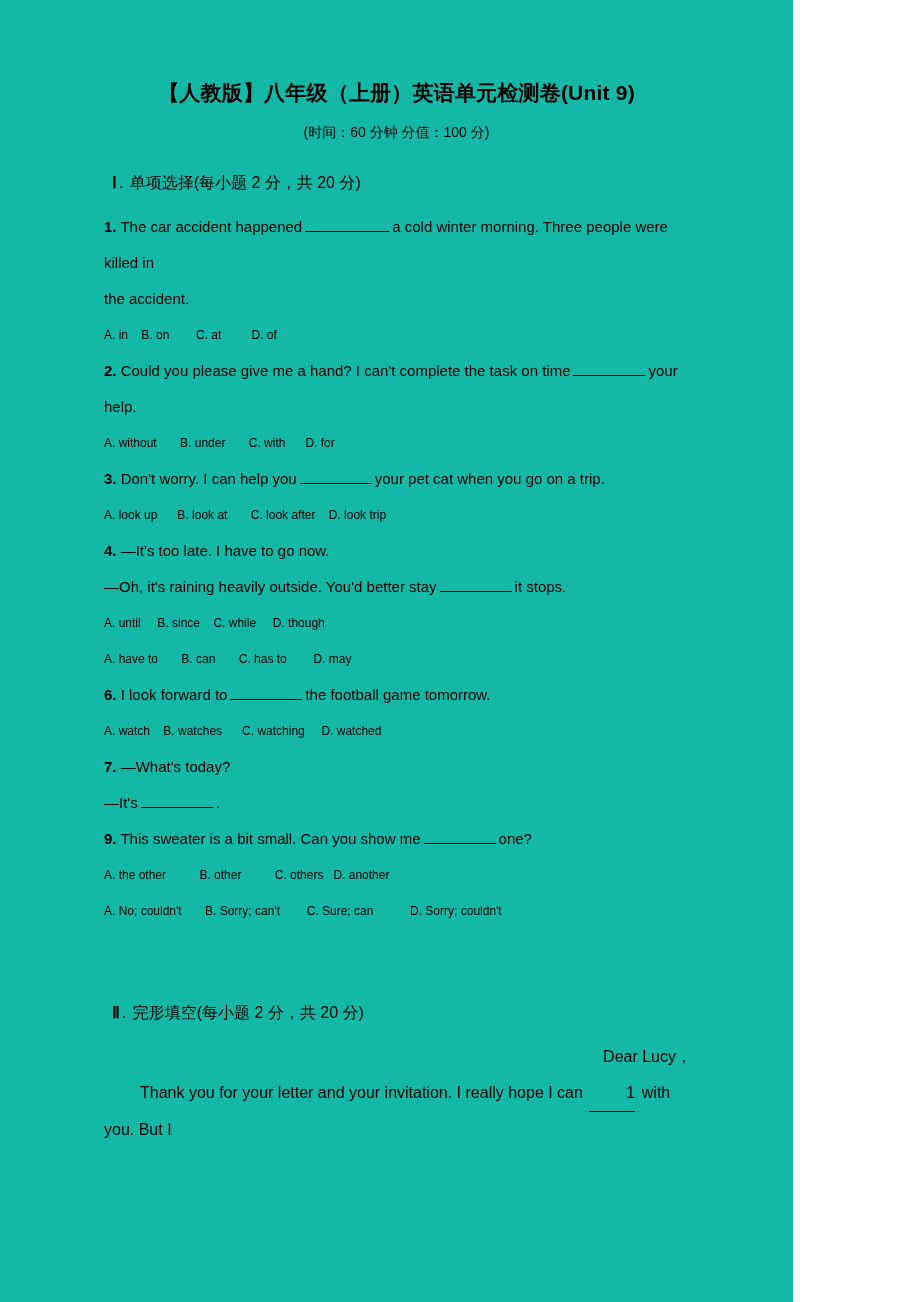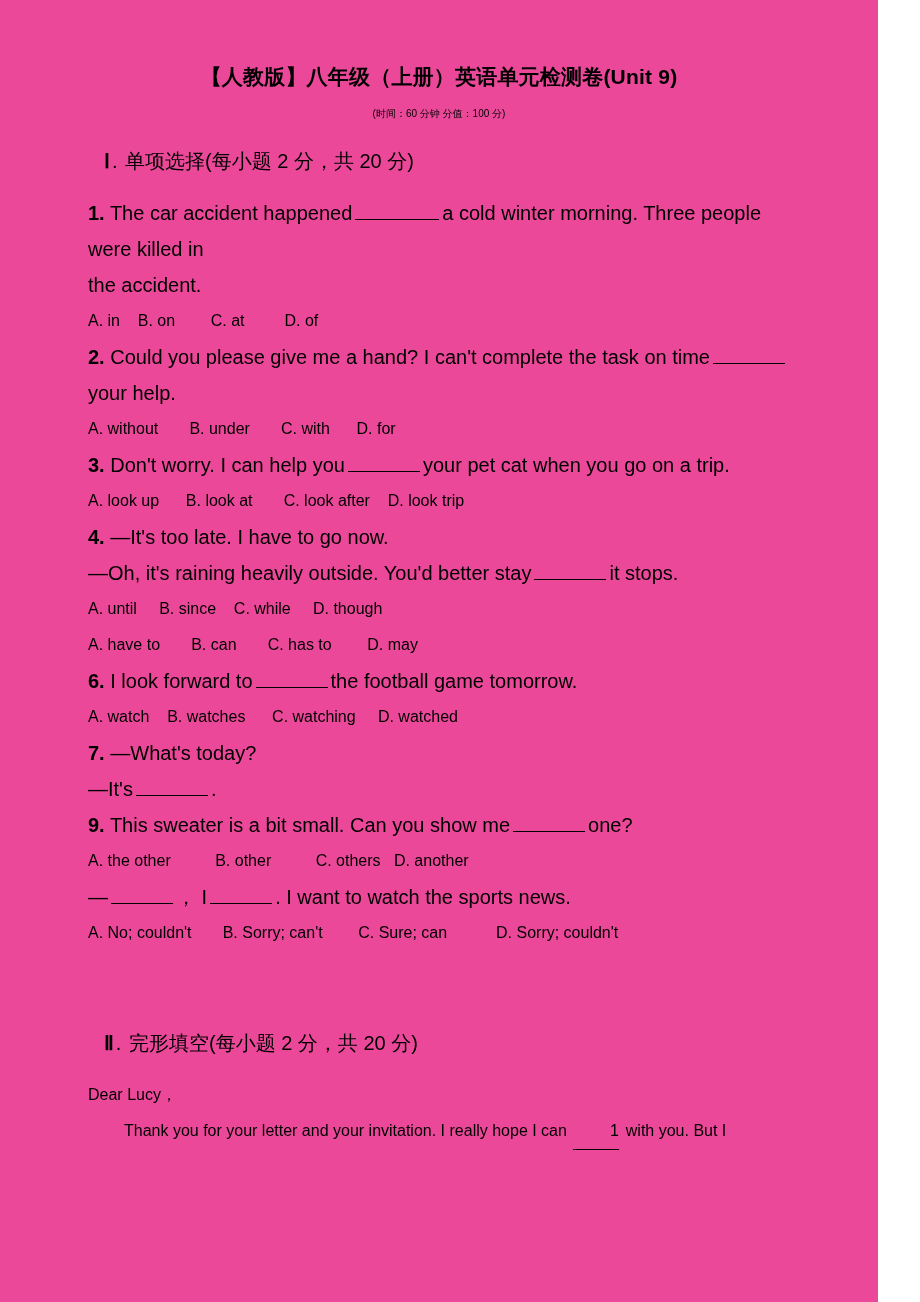--- a/index.html
+++ b/index.html
@@ -9,75 +9,75 @@
   }
   body {
     width: 920px;
     height: 1302px;
     font-family: "Liberation Sans", sans-serif;
     color: #000000;
     -webkit-font-smoothing: antialiased;
   }
   .page {
     position: relative;
-    width: 878px;
+    width: 793px;
     height: 1302px;
-    background: #ec4899;
+    background: #14b8a6;
     box-sizing: border-box;
-    padding: 0;
+    padding: 16px;
     overflow: hidden;
   }
 
   
   .doc-title {
     text-align: center;
     font-size: 21px;
     font-weight: bold;
     letter-spacing: 0.2px;
     margin: 0;
     padding-top: 62px;
     line-height: 1.4;
   }
   .doc-subtitle {
     text-align: center;
-    font-size: 10px;
+    font-size: 14px;
     margin: 0;
     padding-top: 16px;
     line-height: 1.4;
   }
 
   
   .body-area {
     padding: 0 85px 0 88px;
     margin-top: 22px;
   }
 
   .section-head {
-    font-size: 20px;
+    font-size: 16px;
     line-height: 36px;
-    margin: 16px;
+    margin: 8px;
     white-space: nowrap;
   }
   .section-head .rn {
     font-weight: bold;
     font-family: "Liberation Serif", serif;
     letter-spacing: 1px;
   }
   .section-head .sep { padding: 0 2px 0 1px; }
 
   .qline {
-    font-size: 20px;
+    font-size: 15px;
     line-height: 36px;
     margin: 0;
   }
   .qline .num {
     font-weight: bold;
   }
   .opts {
-    font-size: 16px;
+    font-size: 12px;
     line-height: 36px;
     margin: 0;
     white-space: pre;
   }
 
   
   .blank {
     display: inline-block;
     border-bottom: 1.5px solid #000;
     vertical-align: baseline;
@@ -97,20 +97,21 @@
     font-size: 16px;
     margin: 0 2px;
   }
 
   .spacer-gap { height: 58px; }
 
   .letter-open {
     font-size: 16px;
     line-height: 36px;
     margin: 0;
+    text-align: right;
   }
   .letter-para {
     font-size: 16px;
     line-height: 36px;
     margin: 0;
     text-indent: 36px;
   }
 </style>
 </head>
 <body>
@@ -143,21 +144,20 @@
     <p class="qline"><span class="num">6.</span> <span>I look forward to</span><span class="blank w-md"></span><span>the football game tomorrow.</span></p>
     <p class="opts">A. watch    B. watches      C. watching     D. watched</p>
 
     <p class="qline"><span class="num">7.</span> <span>—What's today?</span></p>
     <p class="qline"><span>—It's</span><span class="blank w-md"></span><span>.</span></p>
 
 
     <p class="qline"><span class="num">9.</span> <span>This sweater is a bit small. Can you show me</span><span class="blank w-md"></span><span>one?</span></p>
     <p class="opts">A. the other          B. other          C. others   D. another</p>
 
-    <p class="qline"><span>—</span><span class="blank w-sm"></span><span>，  I</span><span class="blank w-sm"></span><span>. I want to watch the sports news.</span></p>
     <p class="opts">A. No; couldn't       B. Sorry; can't        C. Sure; can           D. Sorry; couldn't</p>
 
     <div class="spacer-gap"></div>
 
     <p class="section-head"><span class="rn">Ⅱ</span><span class="sep">.</span> <span>完形填空(每小题 2 分，共 20 分)</span></p>
 
     <p class="letter-open">Dear Lucy，</p>
     <p class="letter-para"><span>Thank you for your letter and your invitation. I really hope I can</span> <span class="cloze">1</span> <span>with you. But I</span></p>
 
   </div>

